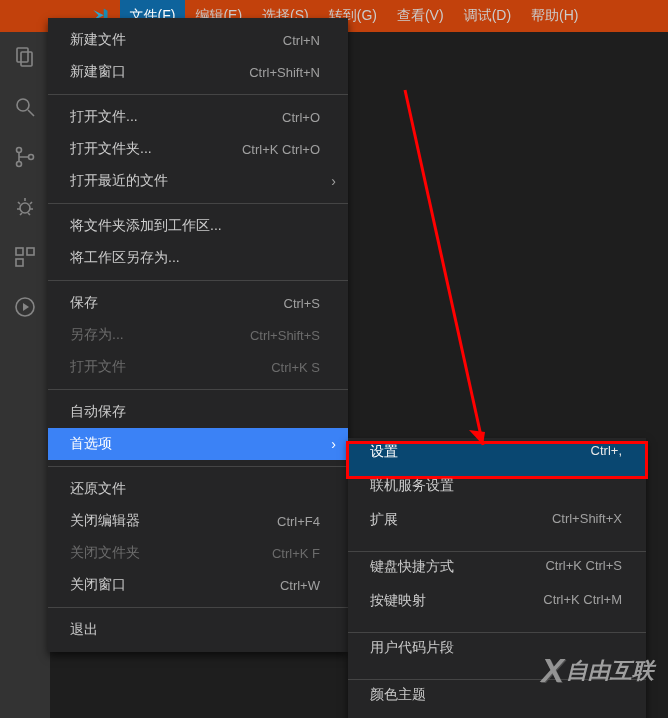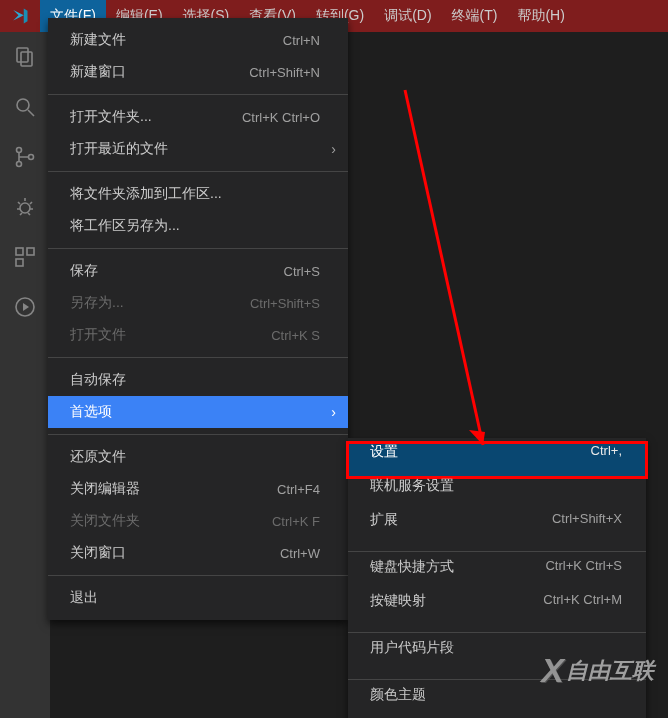--- a/index.html
+++ b/index.html
@@ -1,18 +1,18 @@
 <!DOCTYPE html>
 <html><head>
 <meta charset="utf-8">
 <style>
   * { margin:0; padding:0; box-sizing:border-box; font-family:"Microsoft YaHei","Segoe UI",sans-serif; }
   body { background:#1e1e1e; width:668px; height:718px; overflow:hidden; position:relative; color:#cccccc; font-size:14px; }
 
-  .titlebar { height:32px; background:#7f1d1d; display:flex; align-items:center; }
+  .titlebar { height:32px; background:#c2410c; display:flex; align-items:center;justify-content:center; }
   .app-icon { width:40px; height:32px; display:flex; align-items:center; justify-content:center; }
   .app-icon svg { width:18px; height:18px; }
   .menubar { display:flex; height:32px; }
   .menu-item { height:32px; padding:0 10px; display:flex; align-items:center; color:#cccccc; cursor:default; }
   .menu-item.active { background:#0e639c; color:#ffffff; }
 
   .sidebar { position:absolute; left:0; top:32px; width:50px; height:calc(100% - 32px); background:#333333; }
   .side-icon { width:50px; height:50px; display:flex; align-items:center; justify-content:center; color:#858585; }
   .side-icon svg { width:24px; height:24px; stroke:currentColor; fill:none; stroke-width:1.6; }
 
@@ -49,24 +49,23 @@
   <div class="app-icon">
     <svg viewBox="0 0 24 24">
         <path d="M3 18 L10 11 L3 4 L17 11 Z" fill="#2aa8d4"></path>
         <path d="M17 2 L22 5 L22 19 L17 22 Z" fill="#1b8db3"></path>
       </svg>
   </div>
   <div class="menubar" id="menubar">
       <div class="menu-item active">文件(F)</div>
       <div class="menu-item">编辑(E)</div>
       <div class="menu-item">选择(S)</div>
+      <div class="menu-item">转到(G)</div>
       <div class="menu-item">查看(V)</div>
-      <div class="menu-item">转到(G)</div>
       <div class="menu-item">调试(D)</div>
-      <div class="menu-item">终端(T)</div>
       <div class="menu-item">帮助(H)</div>
     </div>
 </div>
 
 <div class="sidebar">
   <div class="side-icon">
       <svg viewBox="0 0 24 24">
         <rect x="4" y="3" width="11" height="14" rx="1"></rect>
         <rect x="8" y="7" width="11" height="14" rx="1"></rect>
       </svg>
@@ -112,20 +111,24 @@
     <div class="dd-row">
       <span class="lbl">新建文件</span>
       <span class="scut">Ctrl+N</span>
     </div>
     <div class="dd-row">
       <span class="lbl">新建窗口</span>
       <span class="scut">Ctrl+Shift+N</span>
     </div>
     <div class="dd-sep"></div>
     <div class="dd-row">
+      <span class="lbl">打开文件...</span>
+      <span class="scut">Ctrl+O</span>
+    </div>
+    <div class="dd-row">
       <span class="lbl">打开文件夹...</span>
       <span class="scut">Ctrl+K Ctrl+O</span>
     </div>
     <div class="dd-row">
       <span class="lbl">打开最近的文件</span>
       <span class="chev">›</span>
     </div>
     <div class="dd-sep"></div>
     <div class="dd-row">
       <span class="lbl">将文件夹添加到工作区...</span>

